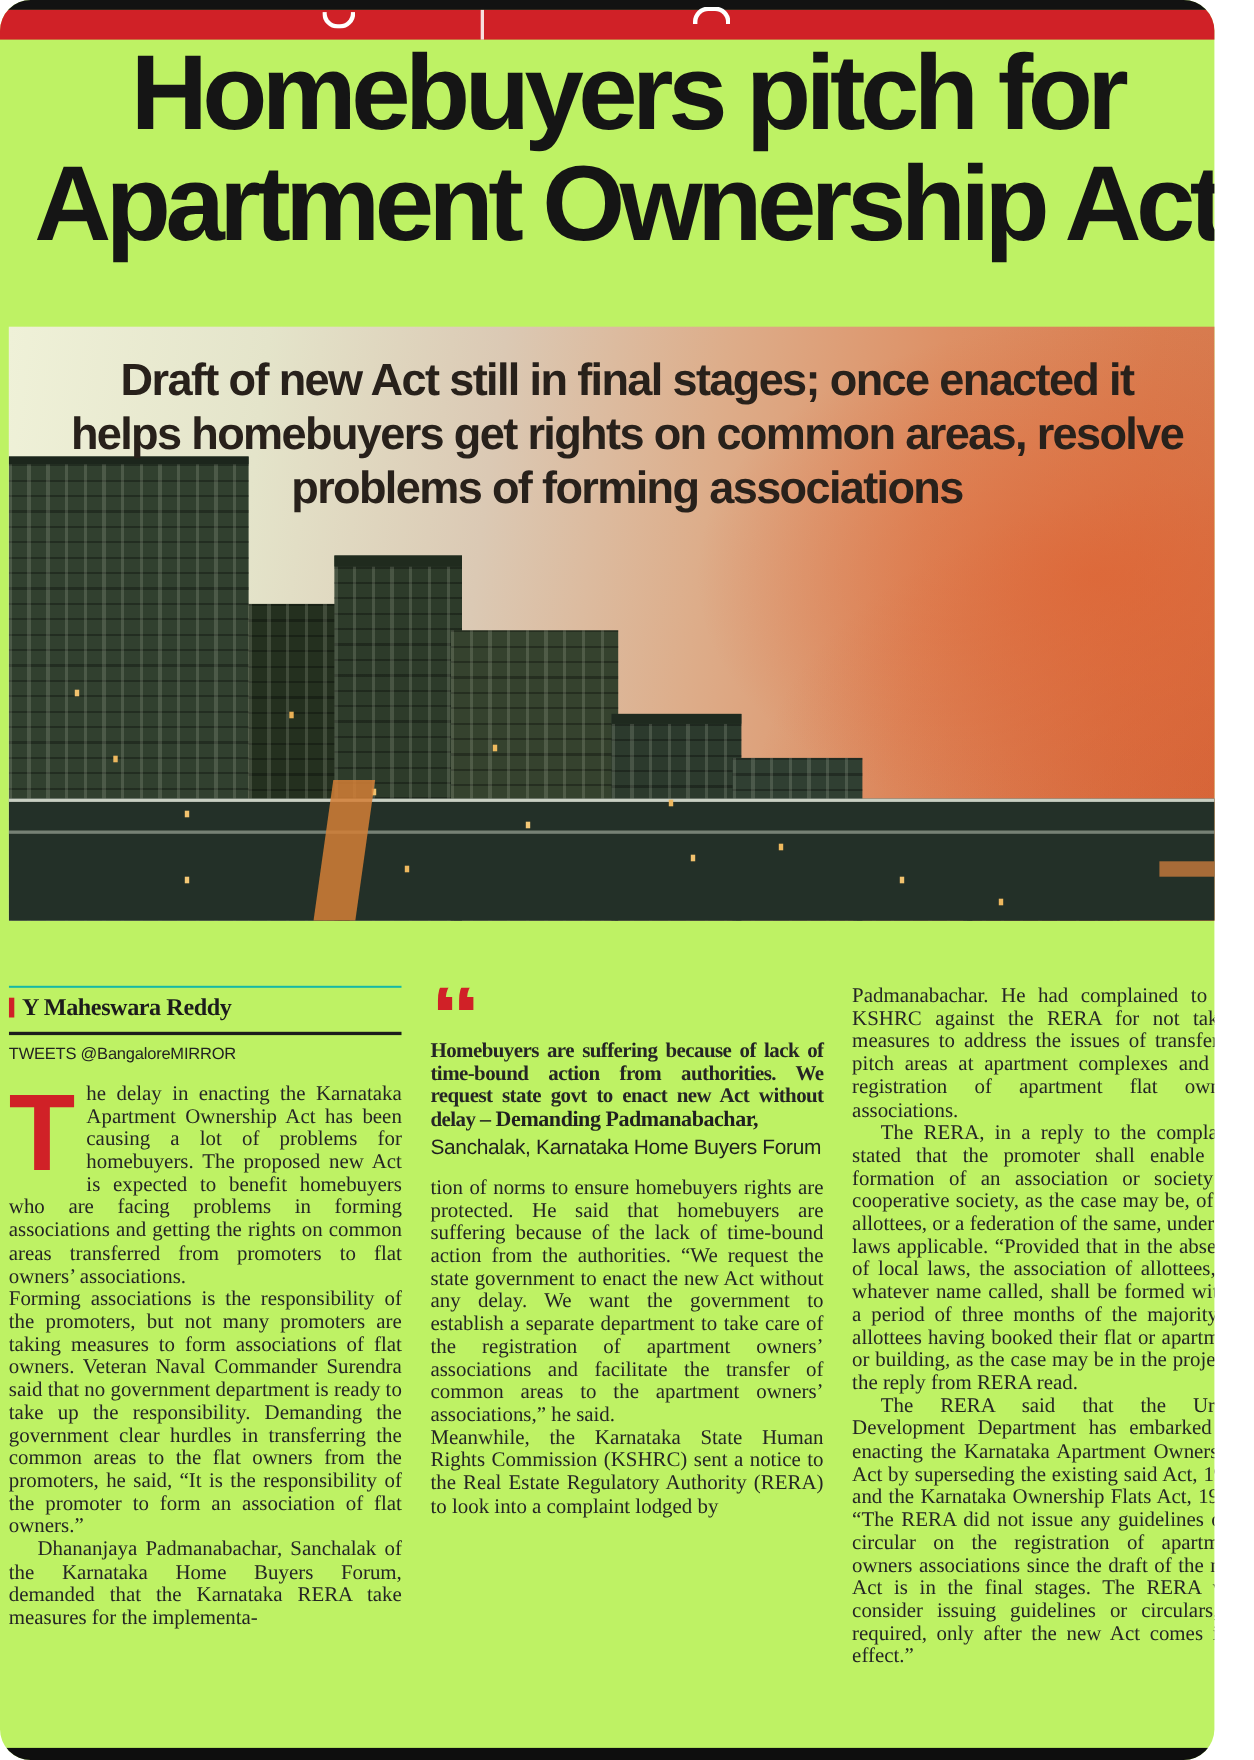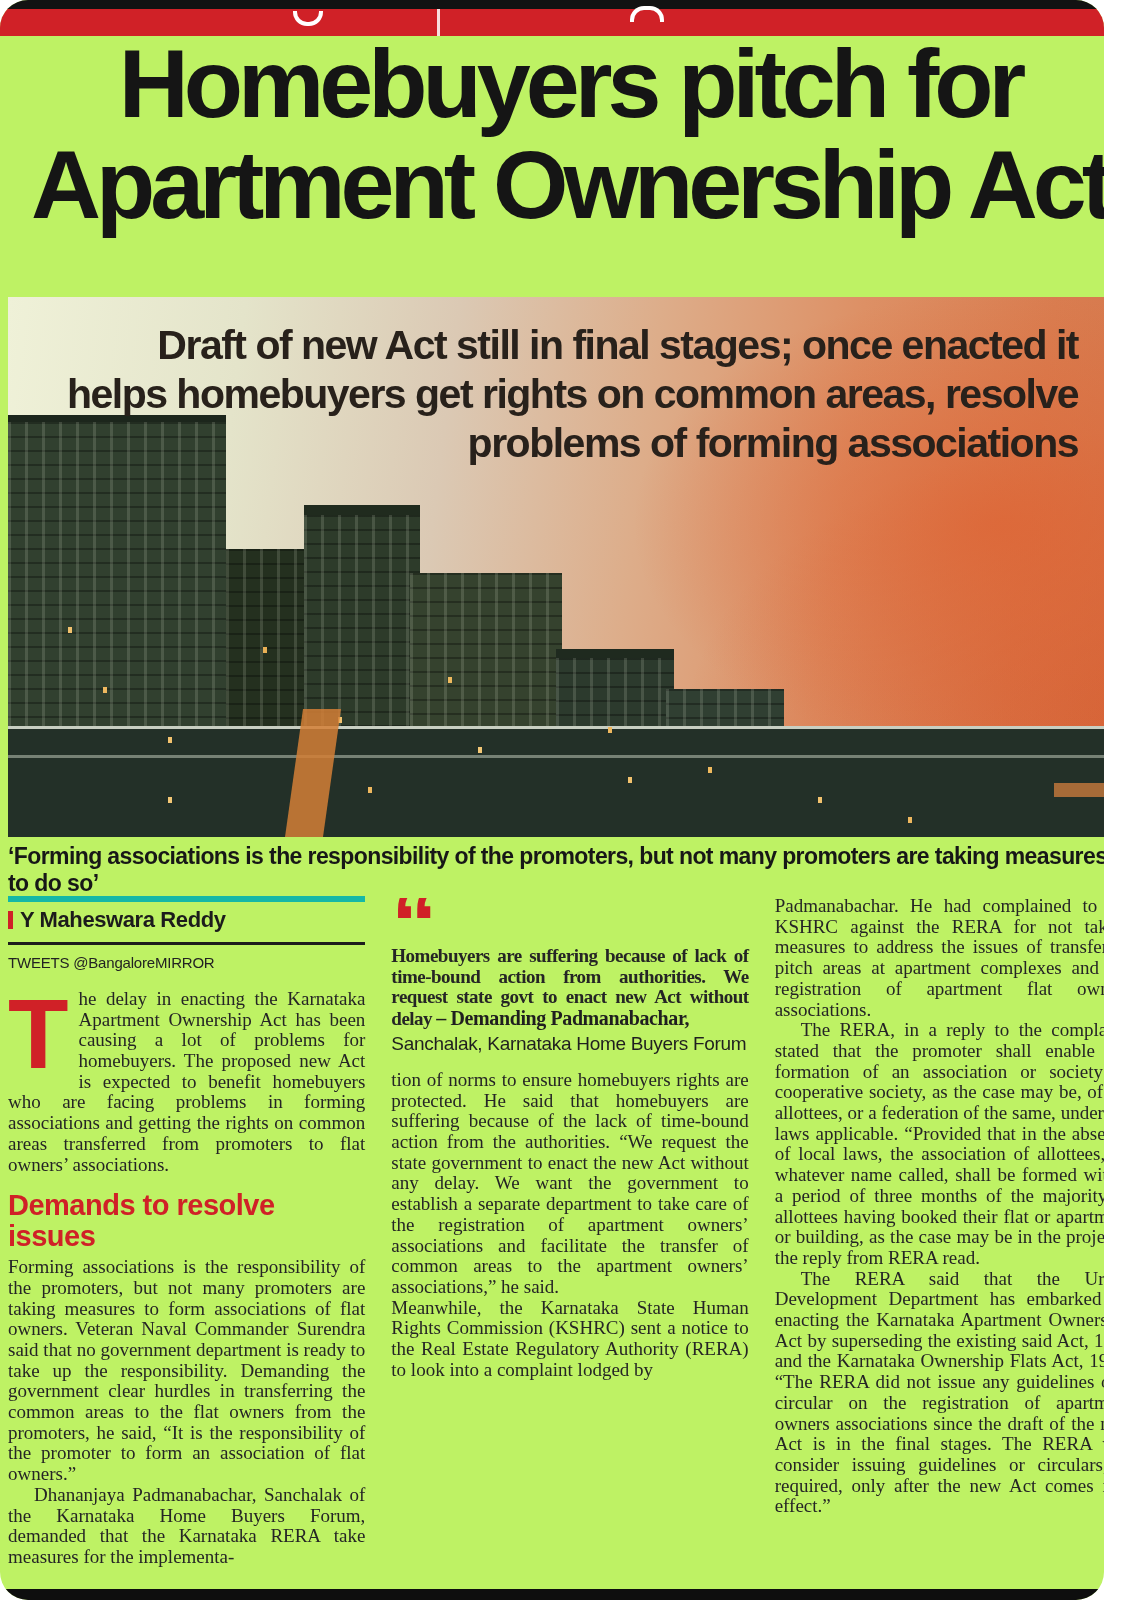--- a/index.html
+++ b/index.html
@@ -16,21 +16,21 @@
   
   .headline{position:absolute;top:34px;left:0;width:1140px;text-align:center;color:#151515;}
   .headline .hl{font-weight:700;font-size:97px;line-height:1.04;letter-spacing:-5px;
         white-space:nowrap;font-stretch:condensed;}
   
   .photo{position:absolute;top:297px;left:8px;width:1124px;height:540px;overflow:hidden;
         background:
           radial-gradient(ellipse 520px 330px at 88% 42%,rgba(222,100,52,.75),rgba(222,100,52,0) 70%),
           radial-gradient(ellipse 700px 420px at 105% 80%,rgba(215,85,40,.65),rgba(215,85,40,0) 72%),
           linear-gradient(97deg,#eff1d8 0%,#e4e4ca 20%,#dbc9b4 38%,#ddad8a 55%,#dd9065 72%,#d97d50 88%,#d4764b 100%);}
-  .overlay-deck{position:relative;z-index:5;margin:24px auto 0;max-width:1016px;text-align:right;
+  .overlay-deck{position:relative;z-index:5;margin:24px auto 0;max-width:1016px;text-align:center;
         font-weight:700;font-size:41px;line-height:1.2;letter-spacing:-1.5px;color:#28211b;
         font-stretch:condensed;}
   .bldg{position:absolute;z-index:2;}
   .w{background-image:
         repeating-linear-gradient(90deg,rgba(232,238,216,.15) 0 3px,rgba(0,0,0,0) 3px 17px),
         repeating-linear-gradient(180deg,rgba(0,0,0,.30) 0 2px,rgba(0,0,0,0) 2px 14px);}
   .b1{left:0;top:118px;width:218px;bottom:0;background-color:#31402f;border-top:7px solid #1c261c;}
   .b2{left:218px;top:252px;width:92px;bottom:0;background-color:#24301f;}
   .b3{left:296px;top:208px;width:116px;bottom:0;background-color:#2d3b2a;border-top:10px solid #202b1e;}
   .b4{left:402px;top:276px;width:152px;bottom:0;background-color:#35422e;}
@@ -54,21 +54,21 @@
   
   .caption{position:absolute;top:843px;left:8px;width:1124px;font-weight:700;font-size:23px;
         letter-spacing:-.6px;color:#171717;font-stretch:condensed;}
   
   .content{position:absolute;top:896px;left:8px;width:1124px;height:694px;overflow:hidden;
         display:flex;gap:26px;}
   .col{flex:1 1 0;min-width:0;}
   .content p{font-family:"Liberation Serif",serif;font-size:19px;line-height:1.09;color:#252525;
         text-align:justify;margin:0;}
   .content p.indent{text-indent:26px;}
-  .byline{border-top:6px solid #14b8a6;padding:5px 0 2px;}
+  .byline{border-top:2px solid #14b8a6;padding:5px 0 2px;font-family:Liberation Serif, serif;}
   .byline .name,.byline .mail{font-weight:700;font-size:22px;line-height:1.18;color:#1c1c1c;
         letter-spacing:-.4px;font-stretch:condensed;}
   .redtick{display:inline-block;width:5px;height:18px;background:#d02127;margin-right:7px;
         vertical-align:-2px;}
   .byline-rule{height:3px;background:#1d1d1d;margin:7px 0 9px;}
   .tweets{font-size:15px;color:#222;letter-spacing:-.2px;margin-bottom:18px;font-stretch:condensed;}
   .dropcap{float:left;font-family:"Liberation Sans",sans-serif;font-weight:700;font-size:99px;
         line-height:.76;color:#d02127;padding:7px 10px 2px 0;}
   h3.redhead{font-weight:700;font-size:29px;line-height:1.05;letter-spacing:-.5px;color:#d02127;
         margin:15px 0 6px;font-stretch:condensed;}
@@ -111,34 +111,32 @@
     <div class="bldg w b8"></div>
     <div class="bldg distant"></div>
     <div class="podium">
       <div class="stripe"></div>
     </div>
     <div class="accent1"></div>
     <div class="accent2"></div>
     <span class="lights"></span>
   </div>
 
-  <div class="caption">‘Forming associations is the responsibility of the promoters, but not many promoters are taking measures to do so’</div>
 
   <div class="content">
 
     <div class="col">
       <div class="byline">
         <div class="name"><span class="redtick"></span><span>Y Maheswara Reddy</span></div>
       </div>
       <div class="byline-rule"></div>
       <div class="tweets">TWEETS @BangaloreMIRROR</div>
 
       <p><span class="dropcap">T</span><span>he delay in enacting the Karnataka Apartment Ownership Act has been causing a lot of problems for homebuyers. The proposed new Act is expected to benefit homebuyers who are facing problems in forming associations and getting the rights on common areas transferred from promoters to flat owners’ associations.</span></p>
 
-      <h3 class="redhead">Demands to resolve issues</h3>
       <p>Forming associations is the responsibility of the promoters, but not many promoters are taking measures to form associations of flat owners. Veteran Naval Commander Surendra said that no government department is ready to take up the responsibility. Demanding the government clear hurdles in transferring the common areas to the flat owners from the promoters, he said, “It is the responsibility of the promoter to form an association of flat owners.”</p>
       <p class="indent">Dhananjaya Padmanabachar, Sanchalak of the Karnataka Home Buyers Forum, demanded that the Karnataka RERA take measures for the implementa-</p>
     </div>
 
     <div class="col">
       <div class="pullquote">
         <div class="qmark">“</div>
         <p class="qtext"><span>Homebuyers are suffering because of lack of time-bound action from authorities. We request state govt to enact new Act without delay</span>
            <span class="attr1">– Demanding Padmanabachar,</span></p>
         <div class="attr2">Sanchalak, Karnataka Home Buyers Forum</div>

